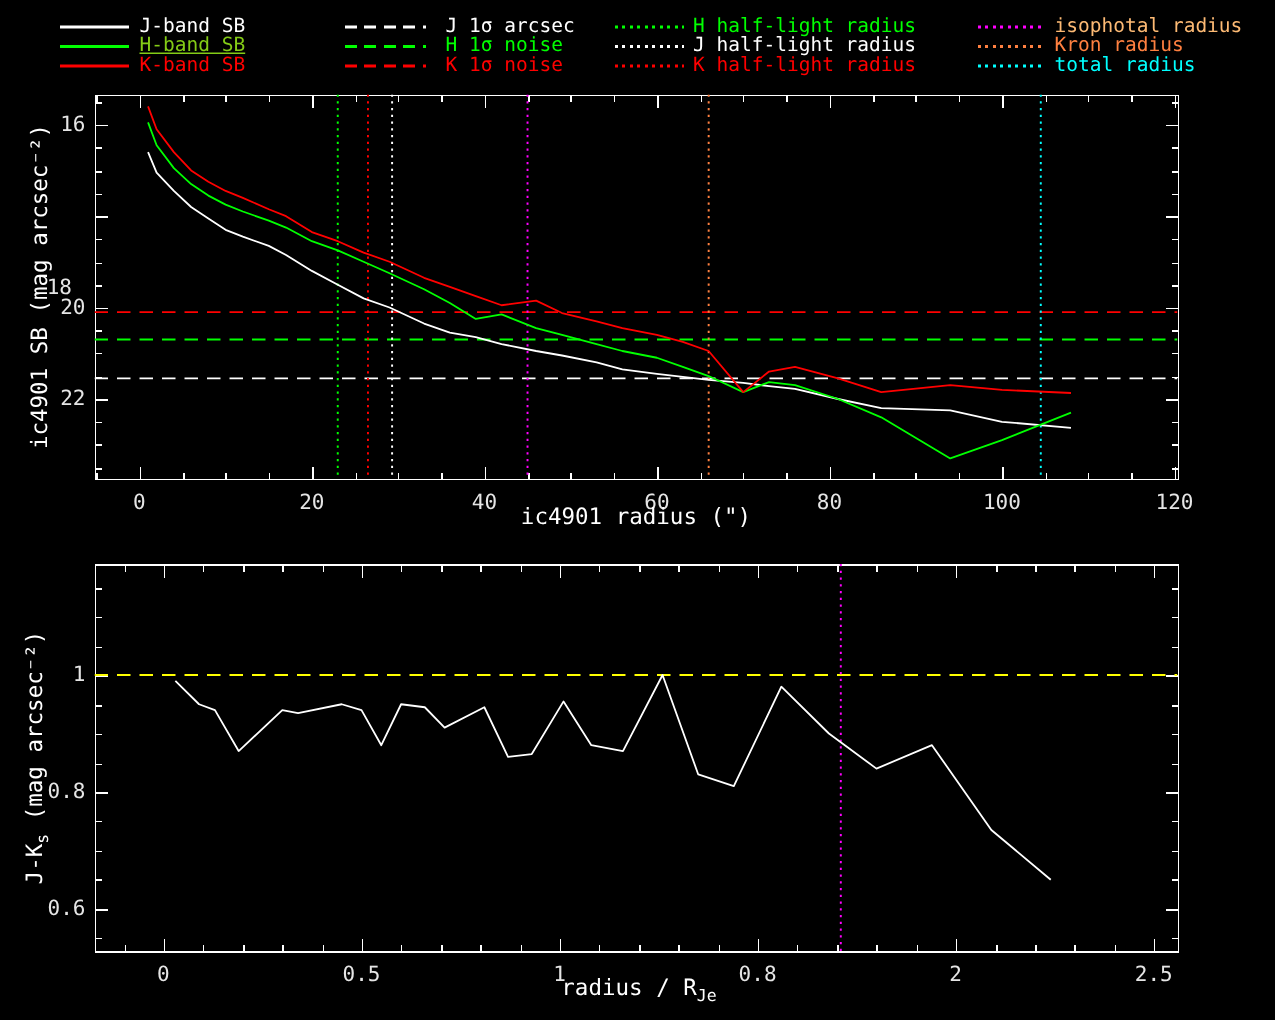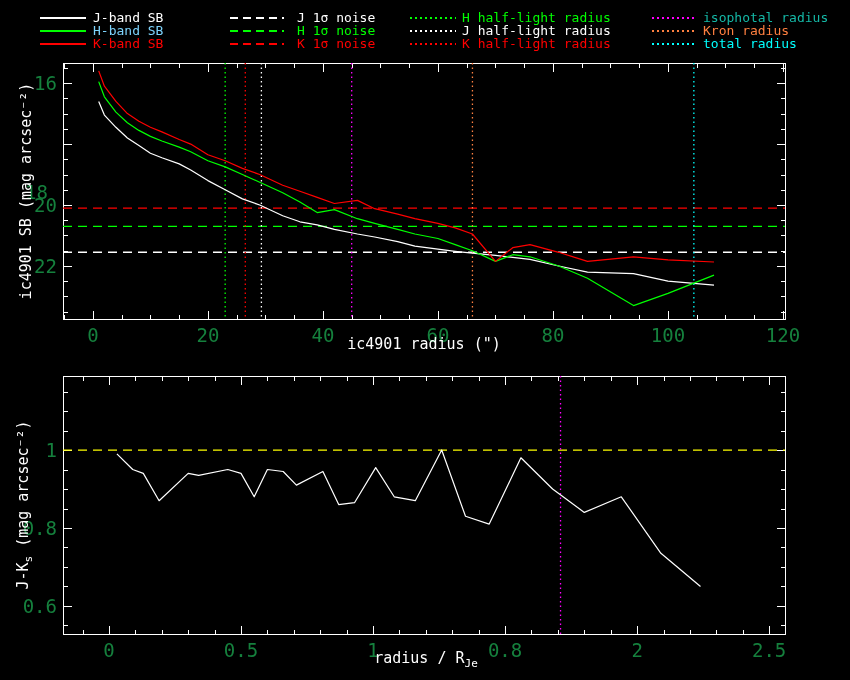--- a/index.html
+++ b/index.html
@@ -1,20 +1,20 @@
 <!DOCTYPE html>
 <html><head>
 <meta charset="utf-8">
 <style>
   html,body{margin:0;padding:0;background:#000;}
   #fig{position:relative;width:850px;height:680px;background:#000;overflow:hidden;
        font-family:"DejaVu Sans Mono","Liberation Mono",monospace;color:#fff;}
   #plot{position:absolute;left:0;top:0;}
   #labels{position:absolute;left:0;top:0;width:850px;height:680px;pointer-events:none;}
-  .ticklabel{position:absolute;font-size:19px;line-height:16px;white-space:nowrap;color:#15803d;}
+  .ticklabel{position:absolute;font-size:14px;line-height:16px;white-space:nowrap;color:#e5e5e5;}
   .xt{transform:translateX(-50%);}
   .yt{transform:translateY(-50%);text-align:right;}
   .axlabel{position:absolute;font-size:15px;line-height:16px;white-space:nowrap;color:#fff;}
   #xlab0{left:424px;top:336px;transform:translateX(-50%);}
   #ylab0{left:26px;top:191px;transform:translate(-50%,-50%) rotate(-90deg);}
   #xlab1{left:426px;top:650px;transform:translateX(-50%);}
   #ylab1{left:26px;top:505px;transform:translate(-50%,-50%) rotate(-90deg);}
   .sub{font-size:11px;vertical-align:-4px;}
   .legend{position:absolute;left:0;top:11px;width:850px;}
   .lgroup{position:absolute;top:0;display:flex;flex-direction:column;}
@@ -293,31 +293,31 @@
     </div>
 
   <div class="legend">
     <div class="lgroup lg0">
       <div class="lrow">
           <span class="sw" style="background: rgb(255, 255, 255);"></span>
           <span class="ll" style="color: rgb(255, 255, 255);">J-band SB</span>
         </div>
       <div class="lrow">
           <span class="sw" style="background: rgb(0, 255, 0);"></span>
-          <span class="ll" style="color: #7dd3fc;">H-band SB</span>
+          <span class="ll" style="color: #84cc16; text-decoration: underline;">H-band SB</span>
         </div>
       <div class="lrow">
           <span class="sw" style="background: rgb(255, 0, 0);"></span>
           <span class="ll" style="color: rgb(255, 0, 0);">K-band SB</span>
         </div>
     </div>
     <div class="lgroup lg1">
       <div class="lrow">
           <span class="sw" style="background: repeating-linear-gradient(90deg, rgb(255, 255, 255) 0px, rgb(255, 255, 255) 8px, transparent 8px, transparent 13px);"></span>
-          <span class="ll" style="color: rgb(255, 255, 255);">J 1σ noise</span>
+          <span class="ll" style="color: rgb(255, 255, 255);">J 1σ arcsec</span>
         </div>
       <div class="lrow">
           <span class="sw" style="background: repeating-linear-gradient(90deg, rgb(0, 255, 0) 0px, rgb(0, 255, 0) 8px, transparent 8px, transparent 13px);"></span>
           <span class="ll" style="color: rgb(0, 255, 0);">H 1σ noise</span>
         </div>
       <div class="lrow">
           <span class="sw" style="background: repeating-linear-gradient(90deg, rgb(255, 0, 0) 0px, rgb(255, 0, 0) 8px, transparent 8px, transparent 13px);"></span>
           <span class="ll" style="color: rgb(255, 0, 0);">K 1σ noise</span>
         </div>
     </div>
@@ -331,21 +331,21 @@
           <span class="ll" style="color: rgb(255, 255, 255);">J half-light radius</span>
         </div>
       <div class="lrow">
           <span class="sw" style="background: repeating-linear-gradient(90deg, rgb(255, 0, 0) 0px, rgb(255, 0, 0) 2px, transparent 2px, transparent 5px);"></span>
           <span class="ll" style="color: rgb(255, 0, 0);">K half-light radius</span>
         </div>
     </div>
     <div class="lgroup lg3">
       <div class="lrow">
           <span class="sw" style="background: repeating-linear-gradient(90deg, rgb(255, 0, 255) 0px, rgb(255, 0, 255) 2px, transparent 2px, transparent 5px);"></span>
-          <span class="ll" style="color: #14b8a6;">isophotal radius</span>
+          <span class="ll" style="color: #fdba74;">isophotal radius</span>
         </div>
       <div class="lrow">
           <span class="sw" style="background: repeating-linear-gradient(90deg, rgb(255, 128, 64) 0px, rgb(255, 128, 64) 2px, transparent 2px, transparent 5px);"></span>
           <span class="ll" style="color: rgb(255, 128, 64);">Kron radius</span>
         </div>
       <div class="lrow">
           <span class="sw" style="background: repeating-linear-gradient(90deg, rgb(0, 255, 255) 0px, rgb(0, 255, 255) 2px, transparent 2px, transparent 5px);"></span>
           <span class="ll" style="color: rgb(0, 255, 255);">total radius</span>
         </div>
     </div>

